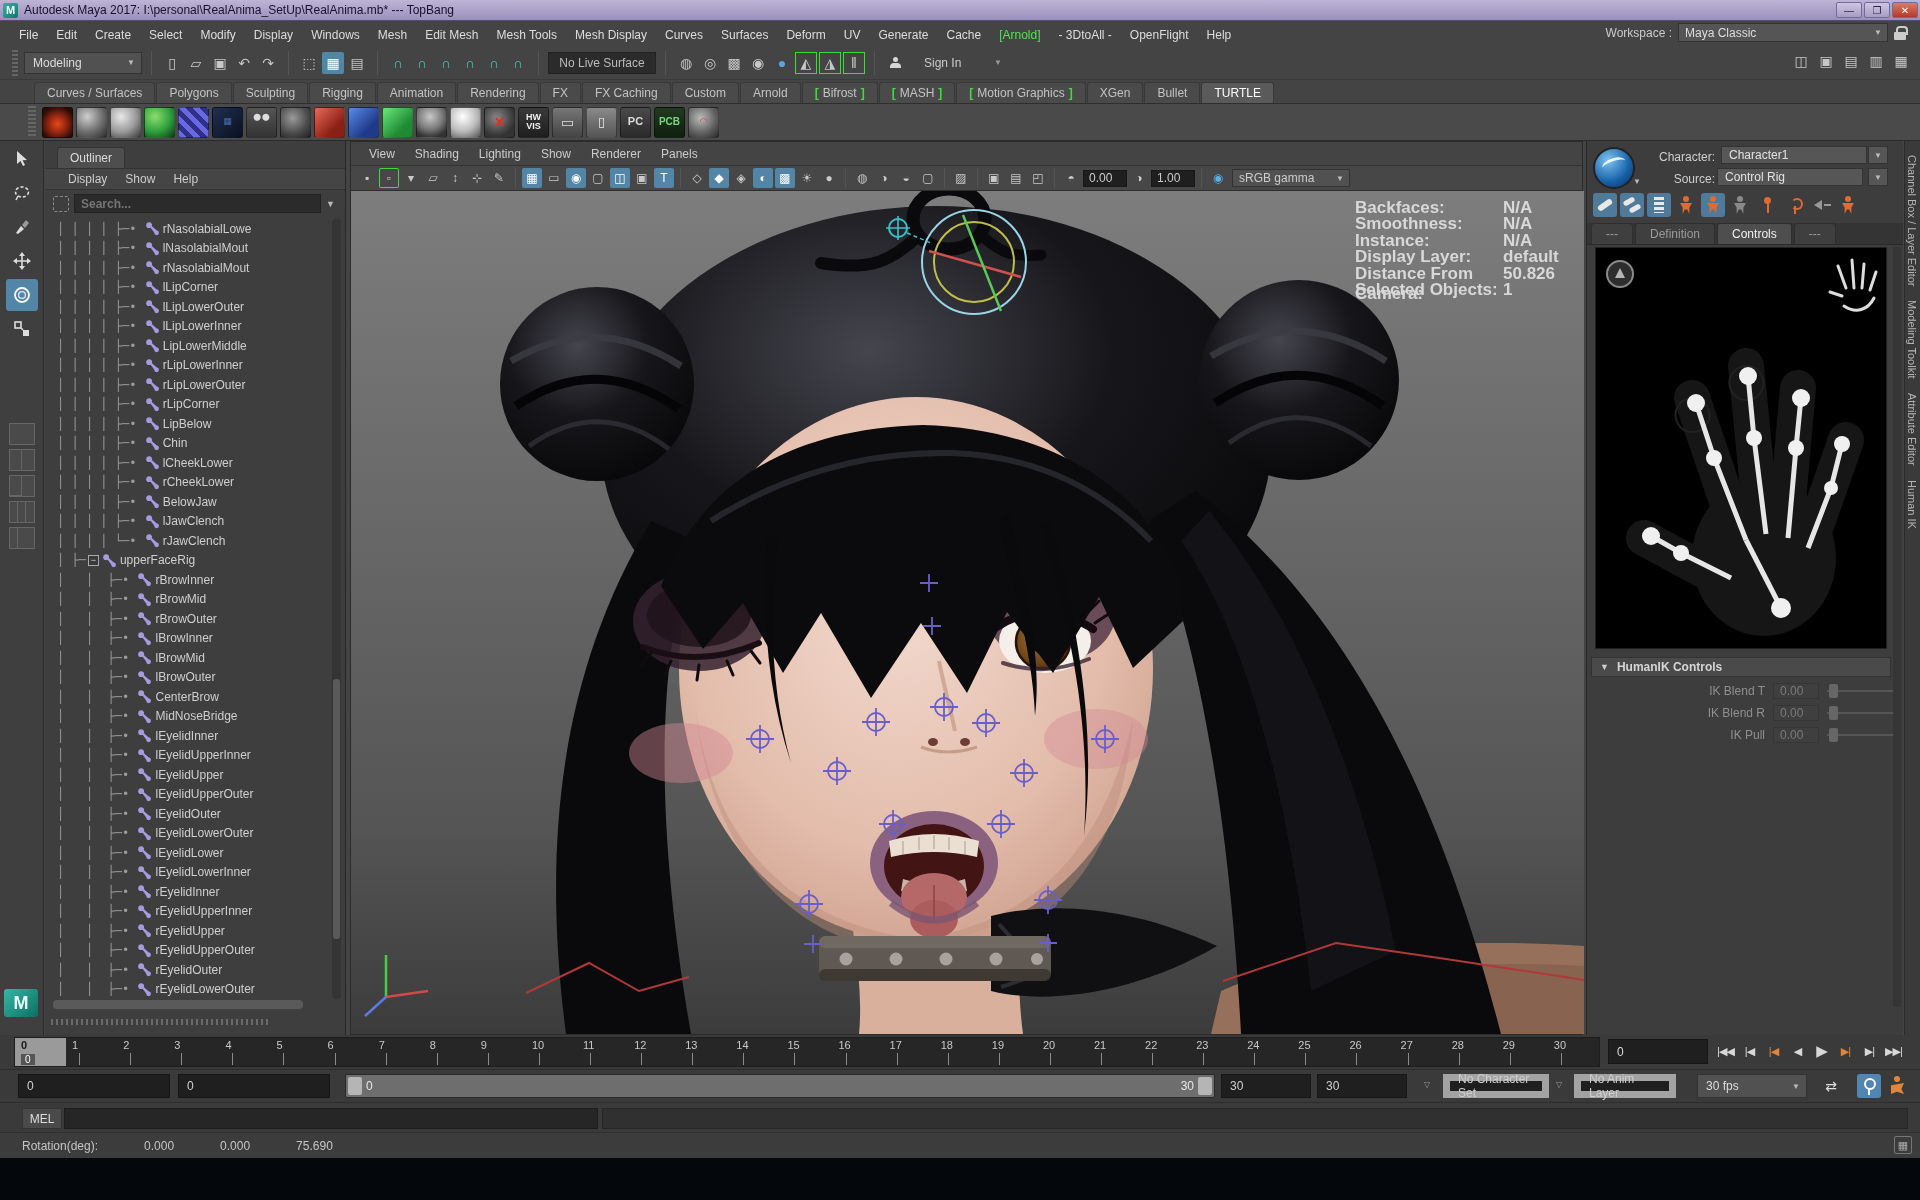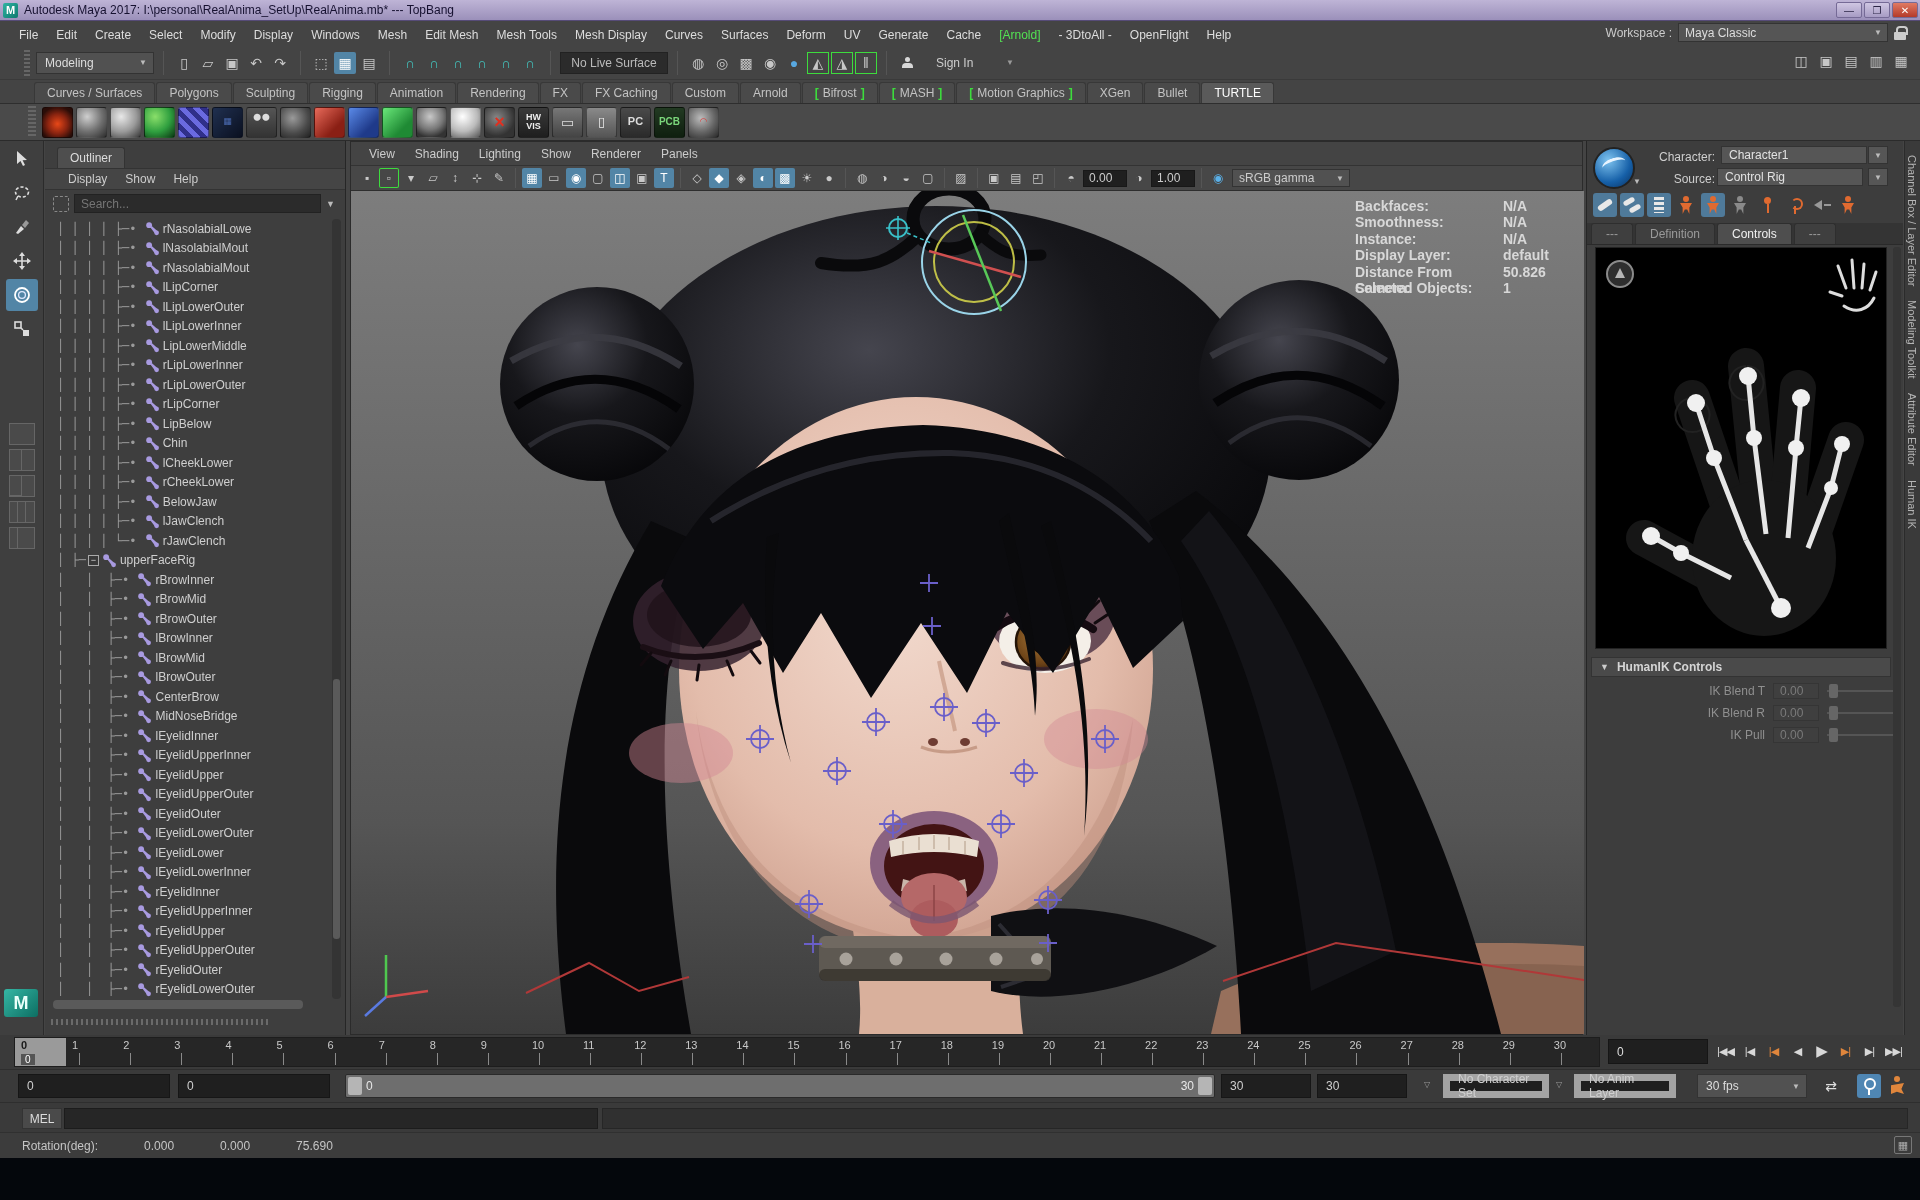--- a/index.html
+++ b/index.html
@@ -29,21 +29,21 @@
   #workspace{position:absolute;right:14px;top:2px;display:flex;align-items:center;gap:6px;}
   #workspace-dd{width:210px;height:19px;background:#555;border:1px solid #333;display:flex;
     align-items:center;padding:0 6px;color:#ddd;position:relative;}
   #workspace-dd::after{content:"▼";position:absolute;right:5px;font-size:8px;color:#bbb;}
   .lock{width:12px;height:14px;position:relative;}
   .lock::before{content:"";position:absolute;left:2px;top:0;width:8px;height:7px;border:2px solid #ccc;border-bottom:none;border-radius:4px 4px 0 0;}
   .lock::after{content:"";position:absolute;left:0;top:6px;width:12px;height:8px;background:#ccc;border-radius:1px;}
 
   
   #statusline{left:0;top:46px;width:1920px;height:34px;background:#444;border-bottom:1px solid #3a3a3a;
-    display:flex;align-items:center;gap:4px;padding-left:24px;}
+    display:flex;align-items:center;gap:4px;padding-left:12px;}
   .grip{width:6px;height:26px;background:repeating-linear-gradient(#666 0 2px,transparent 2px 4px);
     background-size:2px 4px;background-repeat:repeat;margin-right:2px;}
   #mode-dd{width:118px;height:22px;background:#515151;border:1px solid #333;display:flex;align-items:center;
     padding:0 8px;position:relative;color:#ddd;}
   #mode-dd::after{content:"▼";position:absolute;right:6px;font-size:8px;color:#bbb;}
   .sl-div{width:1px;height:24px;background:#383838;border-right:1px solid #555;margin:0 5px;}
   .sl-icon{width:22px;height:22px;display:flex;align-items:center;justify-content:center;font-size:14px;
     color:#c7c7c7;border-radius:2px;}
   .sl-icon.on{background:#5285a6;color:#fff;}
   .sl-icon.teal{color:#43c3bd;}
@@ -89,21 +89,21 @@
   
   #outliner{left:45px;top:141px;width:301px;height:894px;background:#3e3e3e;border-right:1px solid #262626;}
   #outliner-tab{position:absolute;left:12px;top:6px;padding:3px 12px;background:#4e4e4e;border:1px solid #333;
     border-bottom:none;border-radius:3px 3px 0 0;color:#ddd;}
   #outliner-menus{position:absolute;left:0;top:27px;width:100%;height:22px;background:#454545;
     border-top:1px solid #333;border-bottom:1px solid #333;display:flex;align-items:center;padding-left:14px;gap:2px;}
   #outliner-menus span{padding:0 9px;}
   #outliner-search-row{position:absolute;left:0;top:50px;width:100%;height:25px;display:flex;align-items:center;gap:5px;padding:0 8px;}
   #filter-box{width:16px;height:16px;border:1px dashed #888;border-radius:2px;}
   #outliner-search{flex:1;height:19px;background:#2b2b2b;border:1px solid #222;color:#aaa;
-    font-family:inherit;font-size:12px;padding:0 6px;position:relative;}
+    font-family:inherit;font-size:12px;padding:0 6px;position:relative;font-weight:bold;}
   #search-arrow{color:#bbb;font-size:9px;margin-right:2px;}
   #outliner-list{position:absolute;left:0;top:78px;width:288px;height:780px;overflow:hidden;padding-left:12px;}
   .orow{height:19.5px;display:flex;align-items:center;white-space:pre;}
   .tree{font-family:"DejaVu Sans Mono",monospace;font-size:12px;color:#9a9a9a;letter-spacing:0;}
   .exp{display:none;width:11px;height:11px;border:1px solid #aaa;background:#3a3a3a;color:#ddd;font-size:9px;
     line-height:9px;text-align:center;margin:0 2px;}
   .orow.group .exp{display:inline-block;}
   .jicon{width:15px;height:15px;margin:0 3px 0 1px;flex:none;}
   .olabel{color:#cfcfcf;}
   #outliner-vscroll{position:absolute;right:4px;top:78px;width:9px;height:780px;background:#343434;border-radius:4px;}
@@ -125,21 +125,21 @@
   .vp-icon.gsel{box-shadow:0 0 0 1px #3ddc3d inset;}
   .vp-icon.blue{color:#5ab0e8;}
   .vp-div{width:1px;height:20px;background:#333;border-right:1px solid #555;margin:0 4px;}
   .vp-field{width:44px;height:17px;background:#1f1f1f;border:1px solid #181818;color:#ccc;display:flex;
     align-items:center;padding-left:5px;}
   #vp-gamma-dd{width:118px;height:18px;background:#515151;border:1px solid #333;display:flex;align-items:center;
     padding:0 6px;position:relative;margin-left:2px;}
   #vp-gamma-dd::after{content:"▼";position:absolute;right:5px;font-size:8px;color:#bbb;}
   #vp-canvas{position:absolute;left:0;top:49px;width:1233px;height:843px;}
   #vp-canvas svg{display:block;}
-  #hud{position:absolute;left:1004px;top:56px;width:210px;font-size:14px;color:#d8d8d8;}
+  #hud{position:absolute;left:1004px;top:56px;width:210px;font-size:17px;color:#d8d8d8;}
   .hud-row{display:flex;height:16.4px;}
   .hud-label{width:148px;font-weight:bold;}
   .hud-value{flex:1;font-weight:bold;}
   #persp-label{position:absolute;left:0;right:0;top:860px;text-align:center;color:#e0e0e0;font-size:12px;}
 
   
   #charpanel{left:1586px;top:141px;width:317px;height:894px;background:#3d3d3d;border-left:1px solid #262626;}
   #hik-round{position:absolute;left:6px;top:6px;width:42px;height:42px;border-radius:50%;
     background:radial-gradient(circle at 35% 30%,#7ec3ef,#1660a8 60%,#0a2f5c);border:2px solid #222;}
   #hik-round::after{content:"";position:absolute;left:7px;top:9px;width:24px;height:10px;border-radius:50%;

